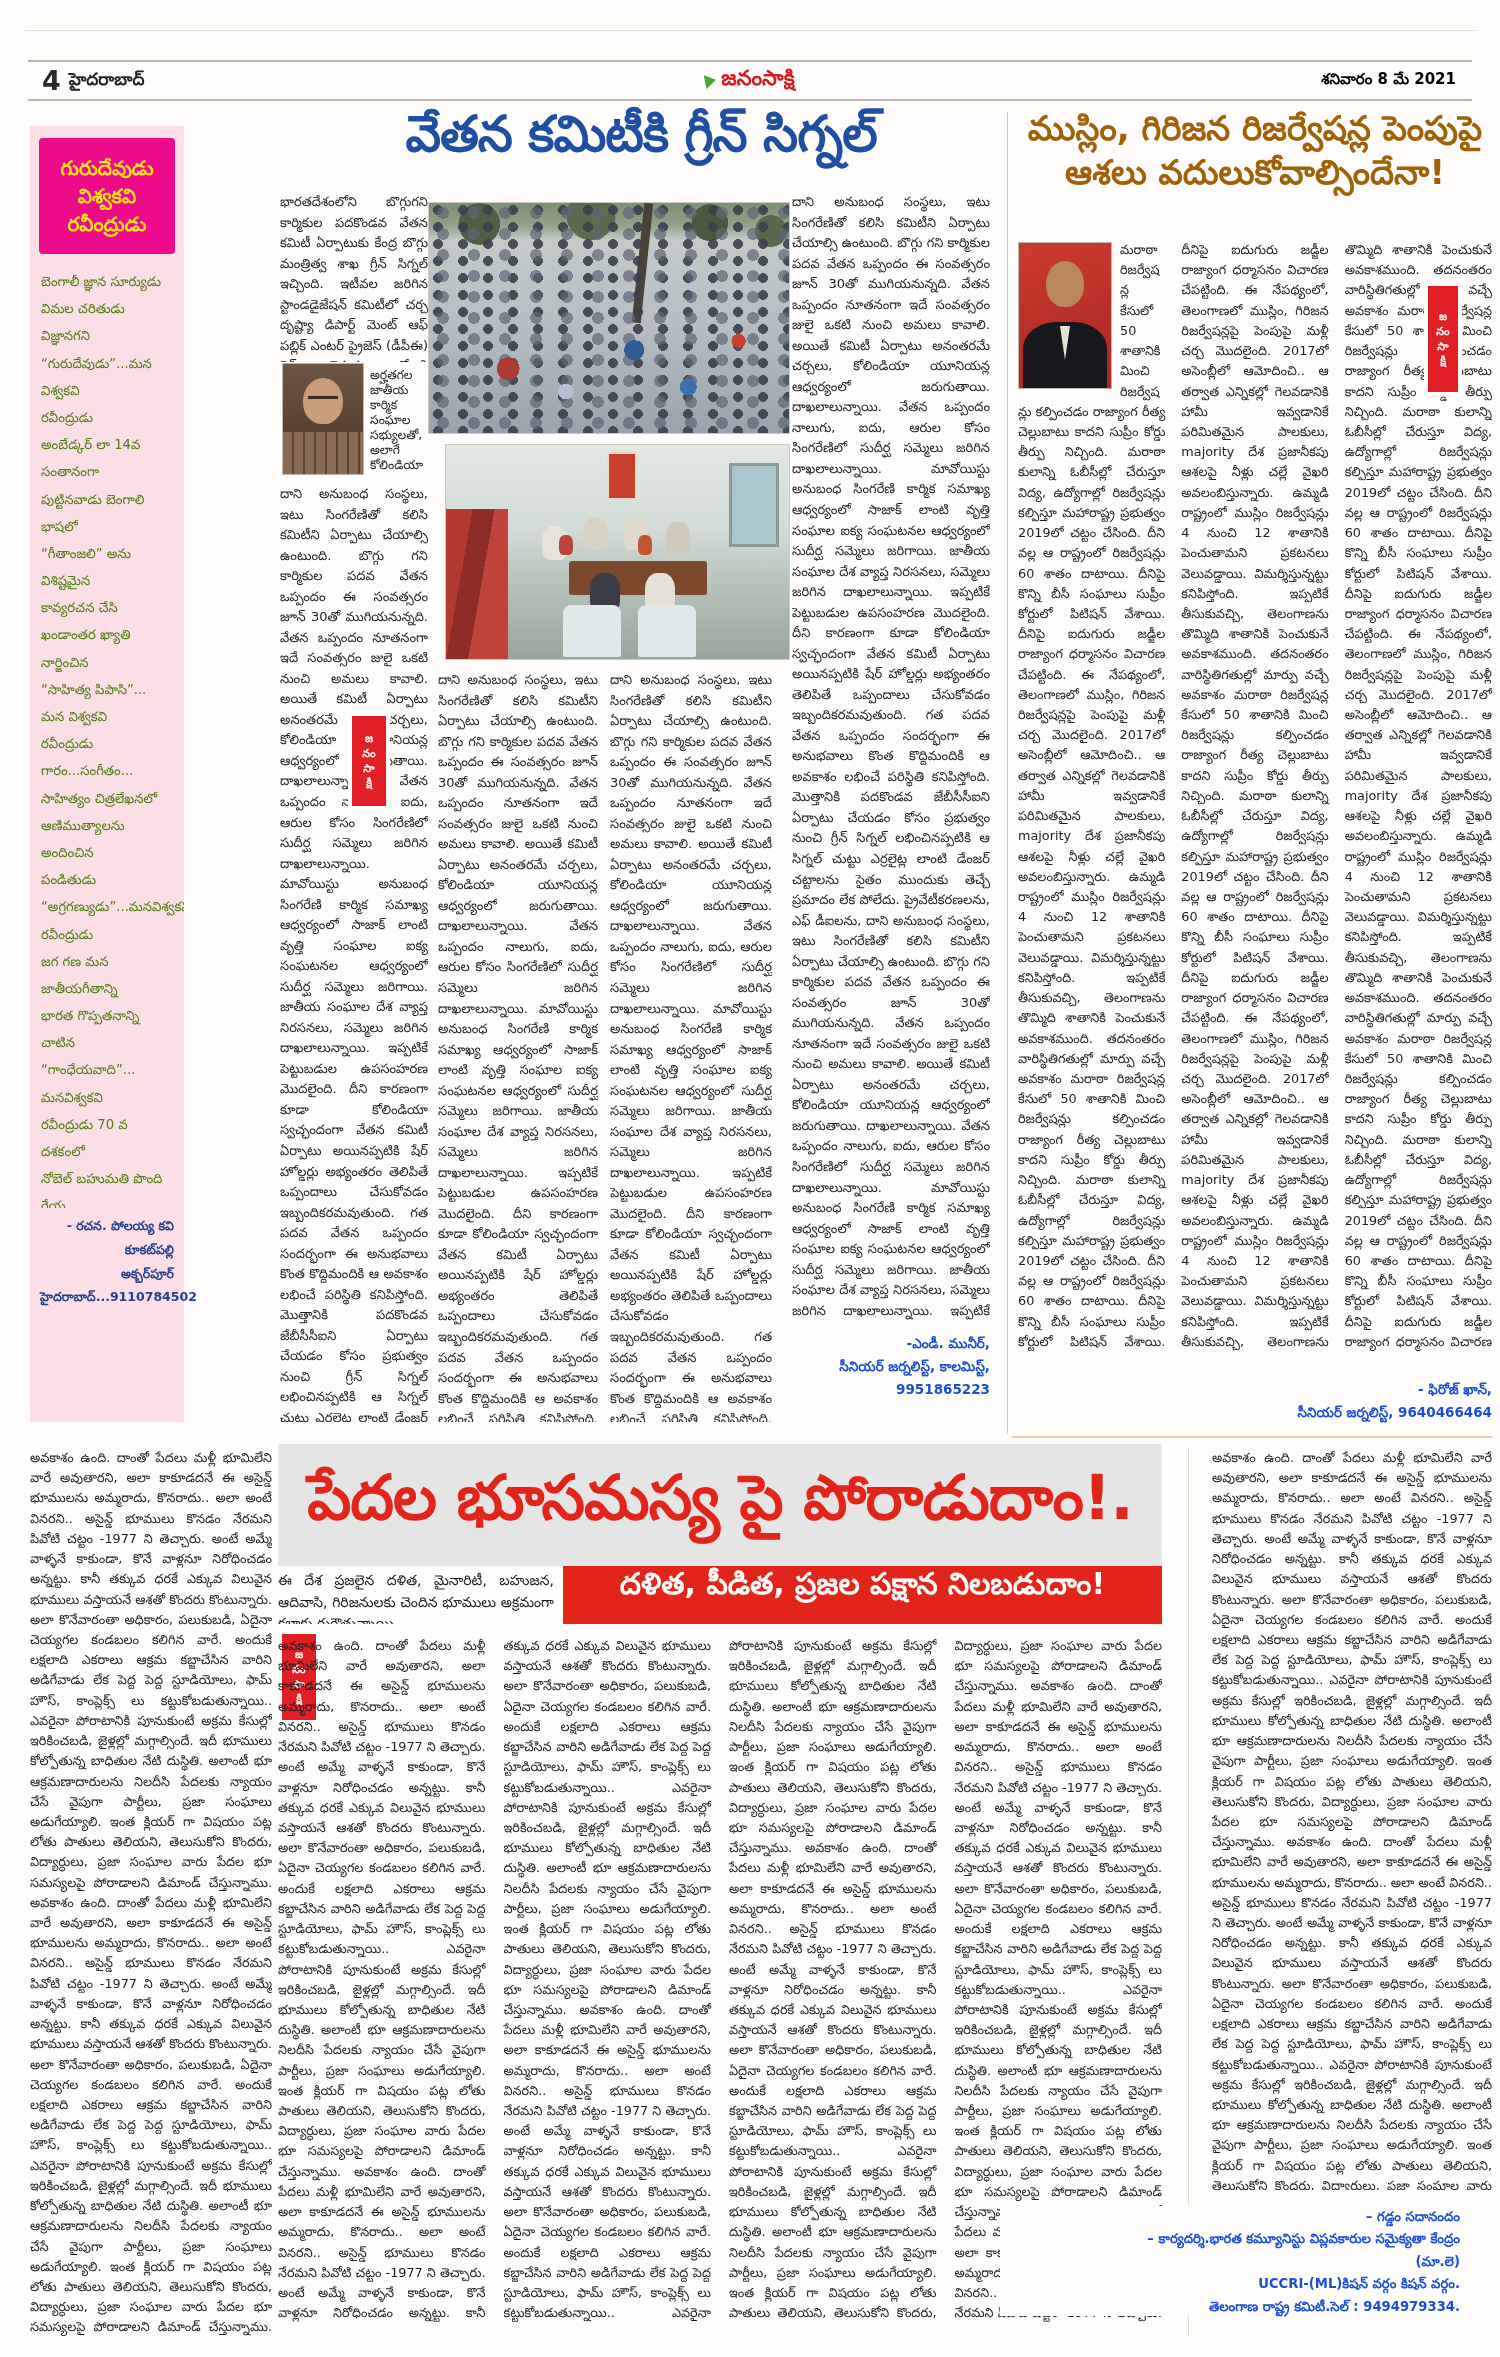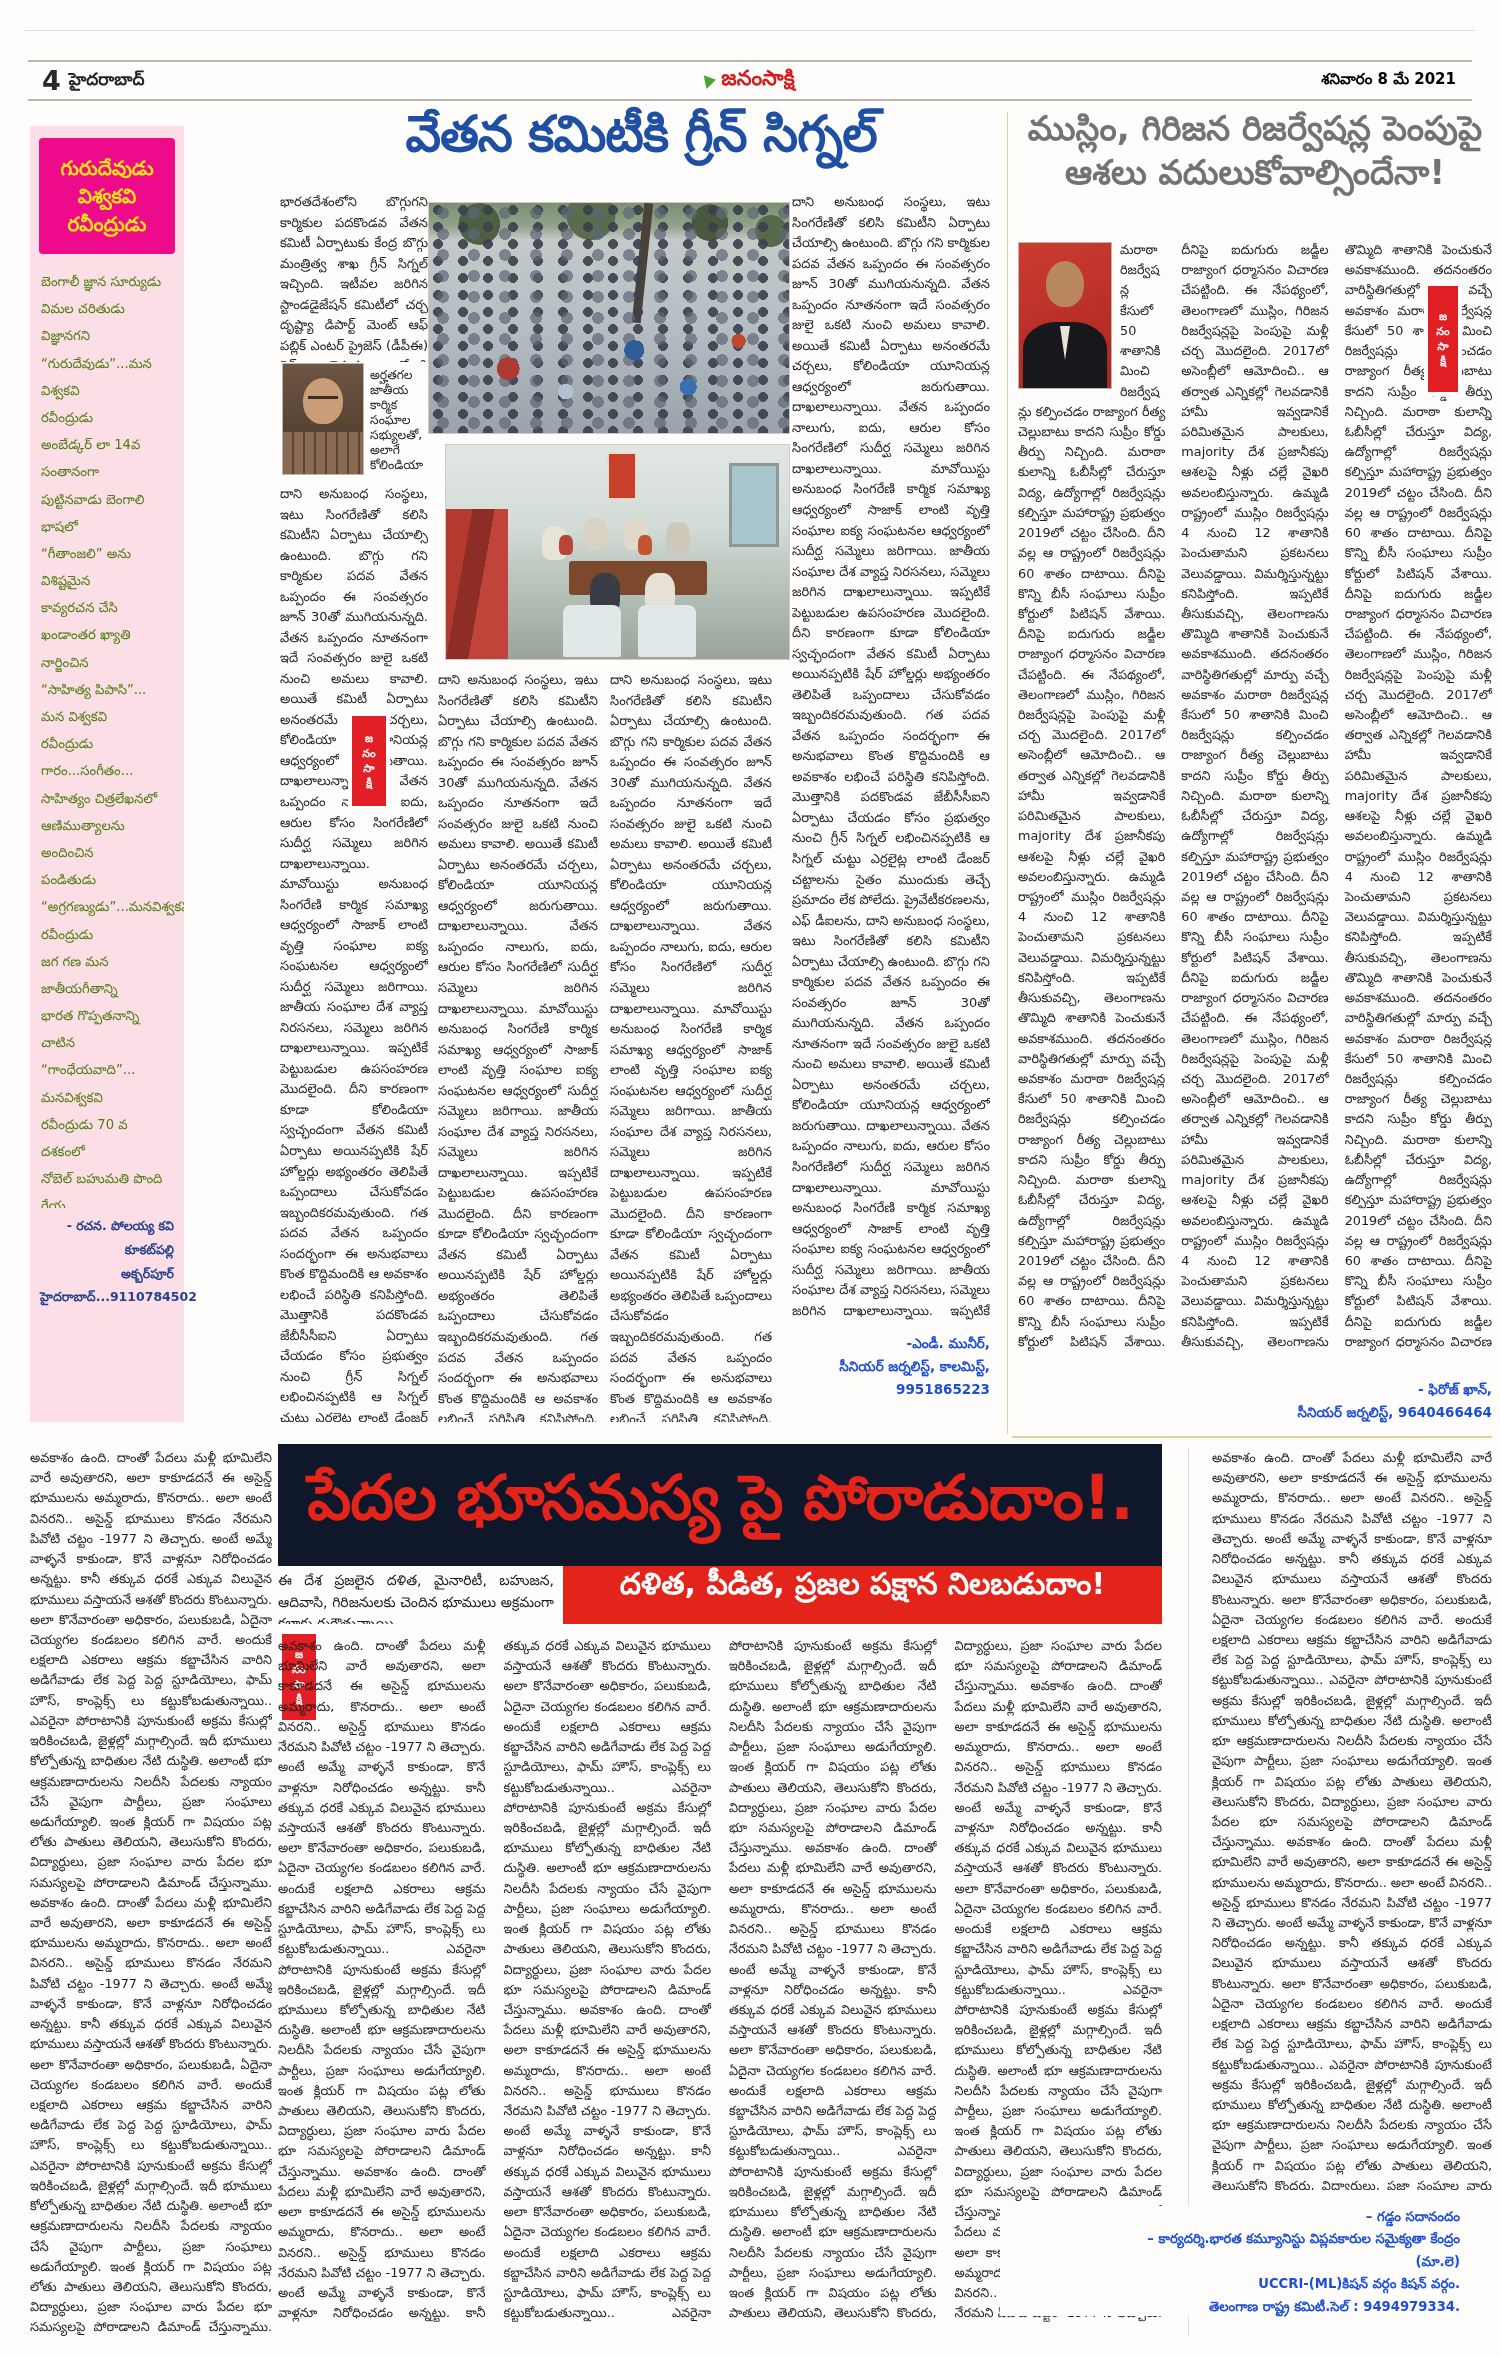--- a/index.html
+++ b/index.html
@@ -19,21 +19,21 @@
   
   .rail{position:absolute;left:30px;top:126px;width:154px;height:1296px;background:#fbdee6;}
   .rail-title{margin:12px 9px 14px 9px;background:#ee0b8b;border-radius:4px;padding:16px 6px;
     color:#ffe314;font-weight:bold;font-size:20px;line-height:1.4;text-align:center;}
   .poem{padding:0 11px;color:#4d7c0f;font-size:13.2px;line-height:2.06;font-weight:500;overflow:hidden;height:940px;}
   .poem-byline{padding:6px 10px 0 10px;color:#24418c;font-weight:bold;font-size:12.5px;line-height:1.9;text-align:right;}
   
   .main-headline{position:absolute;left:282px;top:102px;width:718px;height:66px;
     font-size:50px;font-weight:bold;color:#1e4fa2;text-align:center;letter-spacing:-1px;line-height:64px;}
   .right-headline{position:absolute;left:1018px;top:106px;width:474px;text-align:center;
-    color:#737373;font-weight:bold;font-size:34px;line-height:1.3;}
+    color:#a16207;font-weight:bold;font-size:34px;line-height:1.3;}
   
   .photo{position:absolute;overflow:hidden;border:1px solid #cfcac2;}
   .crowd{left:428px;top:202px;width:360px;height:230px;
     background:linear-gradient(180deg,#7d8f72 0%,#93a38c 10%,#c3cac8 16%,#b5bdc3 55%,#9aa3ab 100%);}
   .crowd .canopy{position:absolute;left:0;top:0;right:0;height:70px;
     background:radial-gradient(circle 34px at 14% 30%,#4e5f44 60%,transparent 62%),
                radial-gradient(circle 40px at 45% 18%,#5a6b4e 60%,transparent 62%),
                radial-gradient(circle 30px at 78% 28%,#49593f 60%,transparent 62%),
                radial-gradient(circle 26px at 95% 40%,#57684c 60%,transparent 62%);}
   .crowd .trunk{position:absolute;left:58%;top:0;width:9px;height:120px;background:#4a4238;transform:rotate(6deg);}
@@ -69,21 +69,21 @@
   .pr .shirtv{position:absolute;left:41px;bottom:28px;width:10px;height:34px;background:#e8e2d6;clip-path:polygon(0 0,100% 0,50% 100%);}
   
   .stamp{position:absolute;background:#e11f24;color:#fff;display:flex;flex-direction:column;align-items:center;
     justify-content:center;gap:1px;font-weight:bold;font-size:11px;line-height:1.25;padding:4px 2px;box-shadow:0 0 0 4px #ffffff;}
   
   .vline{position:absolute;width:1px;background:#dcc9a6;}
   .tanline{position:absolute;height:2px;background:#e6cda4;}
   
   .byline{position:absolute;font-weight:bold;font-size:13.5px;line-height:1.7;text-align:right;color:#1d4ed8;}
   
-  .peach{position:absolute;left:278px;top:1444px;width:884px;height:122px;background:#0f172a;
+  .peach{position:absolute;left:278px;top:1444px;width:884px;height:122px;background:#e5e5e5;
     display:flex;align-items:center;justify-content:center;}
   .bottom-headline{font-size:62px;font-weight:bold;color:#e2241b;letter-spacing:-1px;white-space:nowrap;}
   .banner{position:absolute;left:563px;top:1566px;width:599px;height:58px;background:#e2241b;
     display:flex;align-items:flex-start;justify-content:center;color:#fff;font-weight:bold;font-size:30px;}
   .side-note{font-size:14px;line-height:1.55;}
 </style>
 </head>
 <body>
 
 <div id="page">

